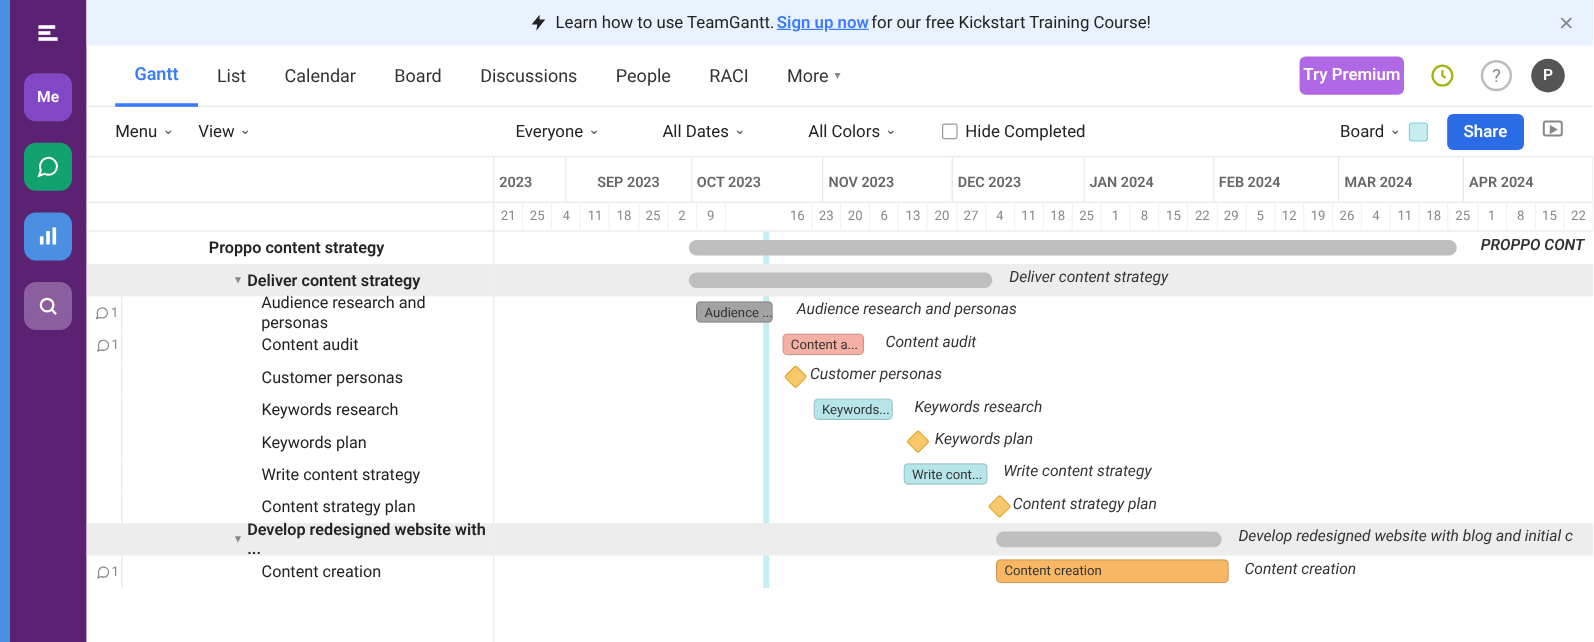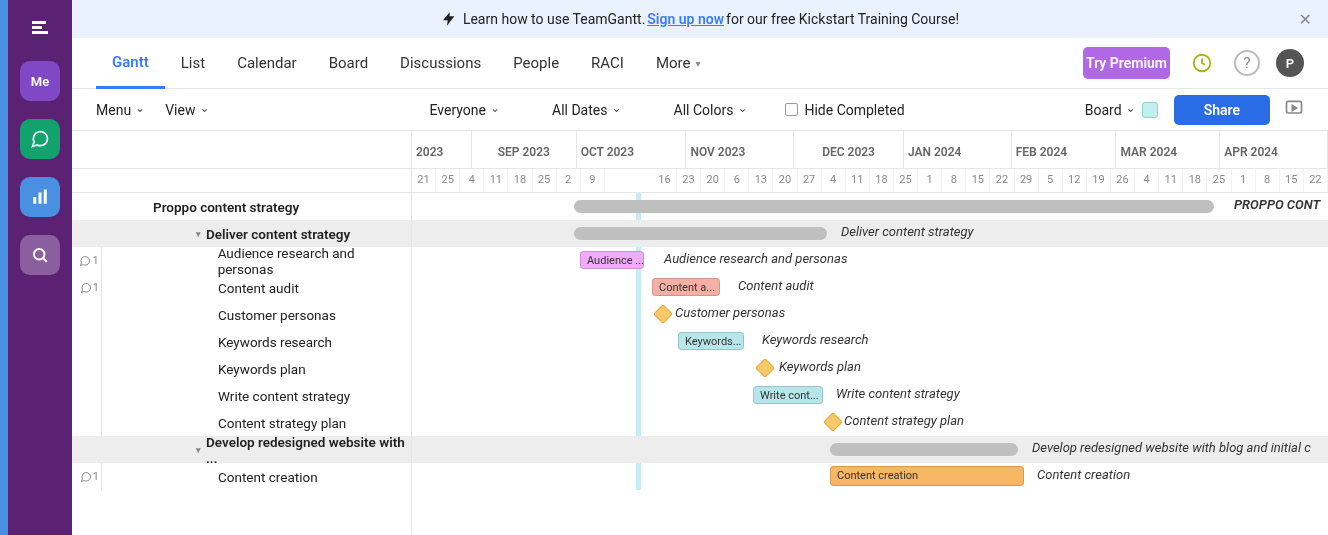--- a/index.html
+++ b/index.html
@@ -27,30 +27,30 @@
 .nav .ric { width:32px; height:32px; display:flex; align-items:center; justify-content:center; margin-left:16px; cursor:pointer; }
 .nav .clock { color:#9db80f; }
 .nav .help { border:2px solid #bbb; border-radius:50%; color:#888; width:26px; height:26px; font-size:15px; }
 .nav .avatar { background:#555; color:#fff; border-radius:50%; width:28px; height:28px; font-size:13px; font-weight:600; }
 .tb { height:42px; display:flex; align-items:center; padding:0 24px; border-bottom:1px solid #e6e6e6; font-size:14px; color:#222; }
 .tb .ctrl { display:flex; align-items:center; margin-right:20px; cursor:pointer; }
 .tb .ctrl::after { content:"⌄"; margin-left:4px; color:#555; font-size:12px; position:relative; top:-2px; }
 .tb .cb { width:13px; height:13px; border:1px solid #999; border-radius:2px; margin-right:6px; }
 .tb .sp { flex:1; }
 .tb .swatch { width:16px; height:16px; background:#c4eef0; border:1px solid #88d0d4; border-radius:3px; margin-left:6px; margin-right:16px; }
-.tb .share { background:#2a6be6; color:#fff; border:none; border-radius:5px; height:30px; padding:0 30px; font-size:14px; font-weight:600; }
+.tb .share { background:#2a6be6; color:#fff; border:none; border-radius:5px; height:30px; padding:0 14px; font-size:14px; font-weight:600; }
 .tb .play { margin-left:14px; color:#888; }
 .gw { flex:1; display:flex; overflow:hidden; position:relative; }
 .tree { width:340px; border-right:1px solid #e6e6e6; overflow:hidden; }
 .tree .thead { height:38px; border-bottom:1px solid #e6e6e6; }
 .tree .thead2 { height:24px; border-bottom:1px solid #e6e6e6; }
 .tree .trow { height:27px; display:flex; align-items:center; font-size:13.5px; color:#222; position:relative; }
 .tree .cmcol { width:30px; display:flex; align-items:center; justify-content:flex-end; padding-right:2px; font-size:11px; color:#888; border-right:1px solid #e6e6e6; margin-right:76px; height:100%; }
 .tree .cmcol svg { margin-right:1px; }
-.tree .proj { font-weight:600; padding-left:81px; }
+.tree .proj { font-weight:600; padding-left:102px; }
 .tree .grp { font-weight:600; background:#ededed; padding-left:120px; }
 .tree .grp::before { content:"▾"; font-size:9px; color:#888; position:absolute; left:124px; }
 .tree .grp span.gl { margin-left:14px; }
 .tree .task { padding-left:0; }
 .tree .task .tl { margin-left:40px; }
 .chart-area { flex:1; overflow:hidden; position:relative; }
 .mhead { height:38px; display:flex; border-bottom:1px solid #e6e6e6; }
 .mhead > div { border-right:1px solid #e6e6e6; font-size:12px; color:#666; font-weight:600; padding:14px 4px 0 4px; }
 .dhead { height:24px; display:flex; border-bottom:1px solid #e6e6e6; font-size:11px; color:#888; }
 .dhead > div { border-right:1px solid #f2f2f2; text-align:center; padding-top:4px; }
@@ -200,21 +200,21 @@
               <span class="tl">Content creation</span>
             </div>
           </div>
       </div>
       <div class="chart-area">
         <div class="mhead" id="mhead">
             <div style="width: 60px;">2023</div>
             <div style="width: 105px; text-align: center;">SEP 2023</div>
             <div style="width: 110px;">OCT 2023</div>
             <div style="width: 108px;">NOV 2023</div>
-            <div style="width: 110px; text-align: center;">DEC 2023</div>
+            <div style="width: 110px;">DEC 2023</div>
             <div style="width: 108px;">JAN 2024</div>
             <div style="width: 105px;">FEB 2024</div>
             <div style="width: 104px;">MAR 2024</div>
             <div style="width: 108px;">APR 2024</div>
           </div>
         <div class="dhead" id="dhead">
             <div style="width: 25.5px;">21</div>
             <div style="width: 25.5px;">25</div>
             <div style="width: 25.5px;">4</div>
             <div style="width: 25.5px;">11</div>
@@ -255,21 +255,21 @@
           <div class="vtoday"></div>
         <div class="grow">
               <div class="bar pbar" style="left:162px;width:640px"></div>
               <div class="lbl" style="left:822px;font-weight:600">PROPPO CONT</div>
             </div>
             <div class="grow gbg">
               <div class="bar pbar" style="left:162px;width:253px"></div>
               <div class="lbl" style="left:429px">Deliver content strategy</div>
             </div>
             <div class="grow">
-              <div class="bar" style="left:168px;width:64px;background:#f0abfc;border:1px solid rgba(0,0,0,.15);">Audience ...</div>
+              <div class="bar" style="left:168px;width:64px;background:#a3a3a3;border:1px solid rgba(0,0,0,.15);">Audience ...</div>
               <div class="lbl" style="left:252px">Audience research and personas</div>
             </div>
             <div class="grow">
               <div class="bar" style="left:240px;width:68px;background:#f4b0a5;border:1px solid rgba(0,0,0,.15);">Content a...</div>
               <div class="lbl" style="left:326px">Content audit</div>
             </div>
             <div class="grow">
               <div class="diam" style="left:244px"></div>
               <div class="lbl" style="left:263px">Customer personas</div>
             </div>

